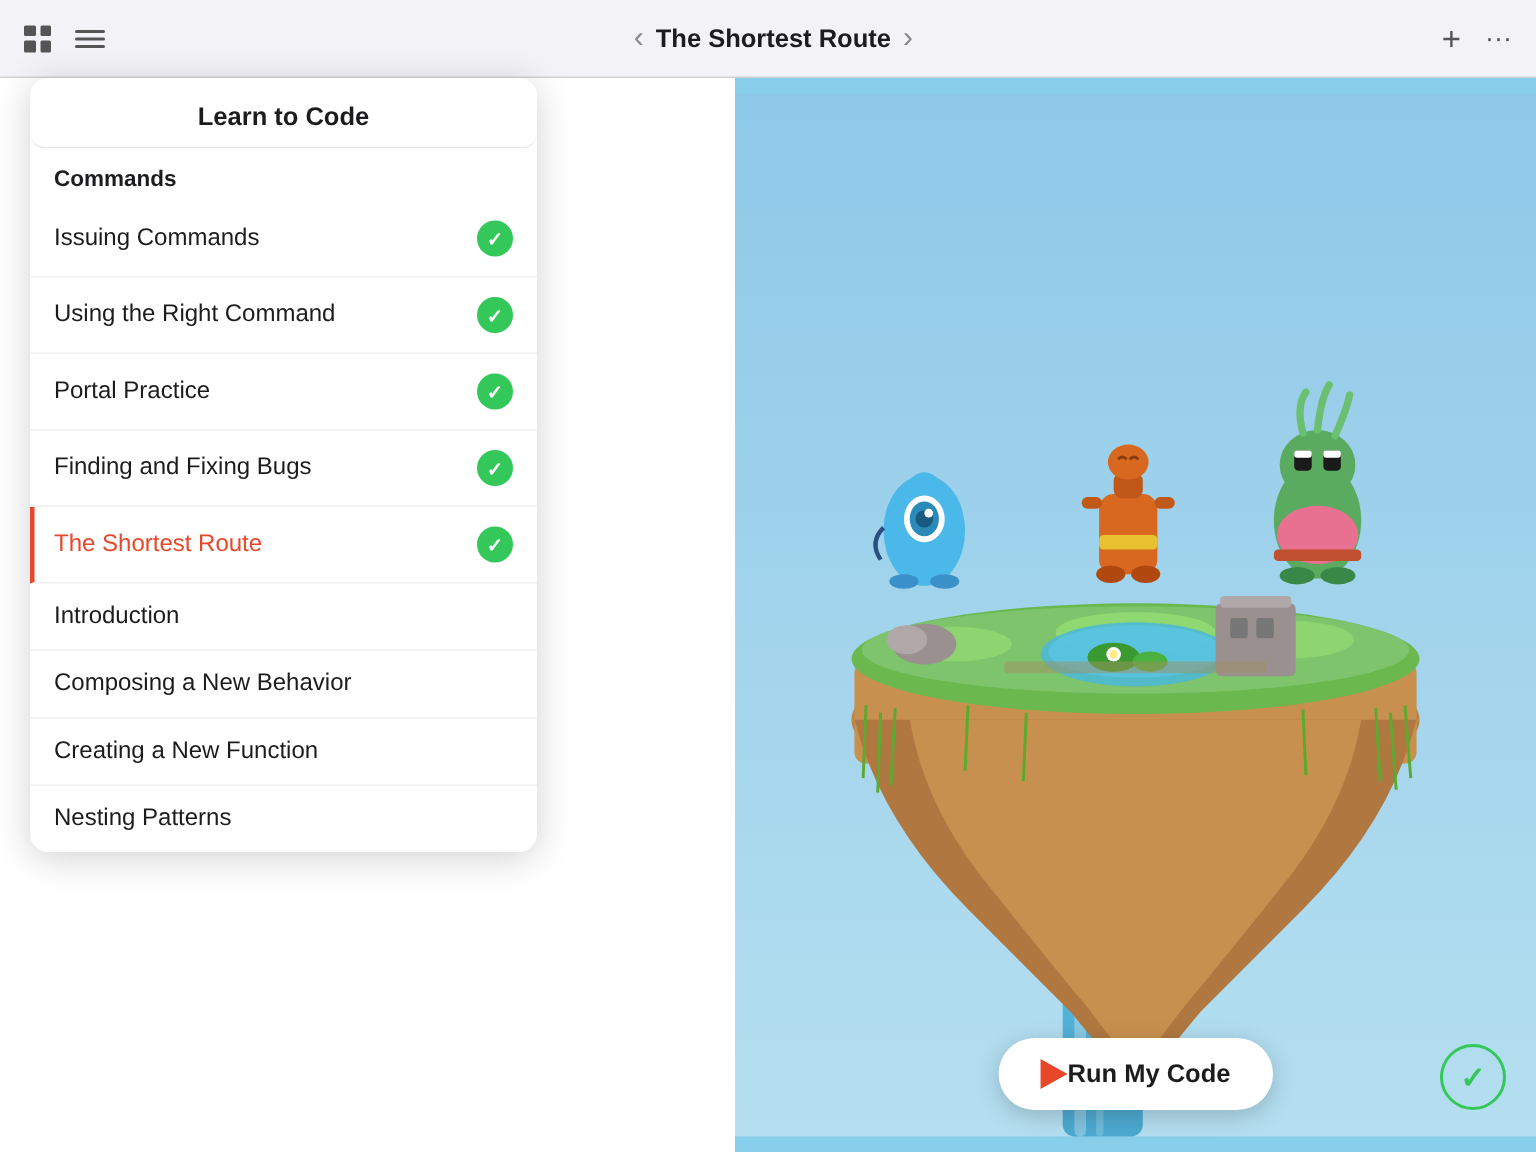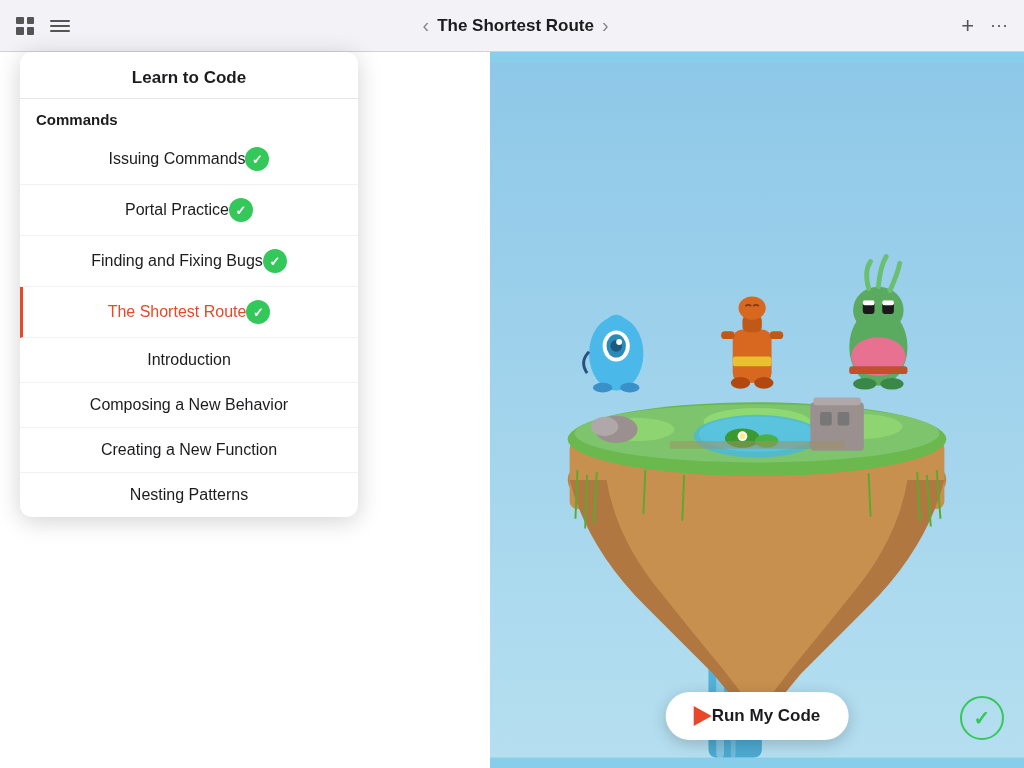--- a/index.html
+++ b/index.html
@@ -74,39 +74,40 @@
       top: 52px;
       left: 20px;
       z-index: 10;
       overflow: hidden;
     }
 
     .panel-header {
       padding: 16px 20px 10px;
       text-align: center;
       border-bottom: 1px solid #e5e5ea;
+      border-radius: 10px;
     }
     .panel-header-title {
       font-size: 17px;
       font-weight: 700;
       color: #1c1c1e;
     }
 
     .section-header {
       padding: 12px 16px 6px;
       font-size: 15px;
       font-weight: 700;
       color: #1c1c1e;
       background: white;
     }
 
     .nav-item {
       display: flex;
       align-items: center;
-      justify-content: center;
+      justify-content: space-between;
       padding: 13px 16px;
       border-bottom: 1px solid #f0f0f5;
       cursor: pointer;
     }
     .nav-item:last-child {
       border-bottom: none;
     }
     .nav-item-text {
       font-size: 16px;
       color: #1c1c1e;
@@ -430,20 +431,24 @@
     <span class="panel-header-title">Learn to Code</span>
   </div>
 
   <div class="section-header">Commands</div>
 
   <div class="nav-item">
     <span class="nav-item-text">Issuing Commands</span>
     <div class="check-icon"></div>
   </div>
   <div class="nav-item">
+    <span class="nav-item-text">Using the Right Command</span>
+    <div class="check-icon"></div>
+  </div>
+  <div class="nav-item">
     <span class="nav-item-text">Portal Practice</span>
     <div class="check-icon"></div>
   </div>
   <div class="nav-item">
     <span class="nav-item-text">Finding and Fixing Bugs</span>
     <div class="check-icon"></div>
   </div>
   <div class="nav-item active">
     <span class="nav-item-text" style="color:#e8472a;">The Shortest Route</span>
     <div class="check-icon"></div>

